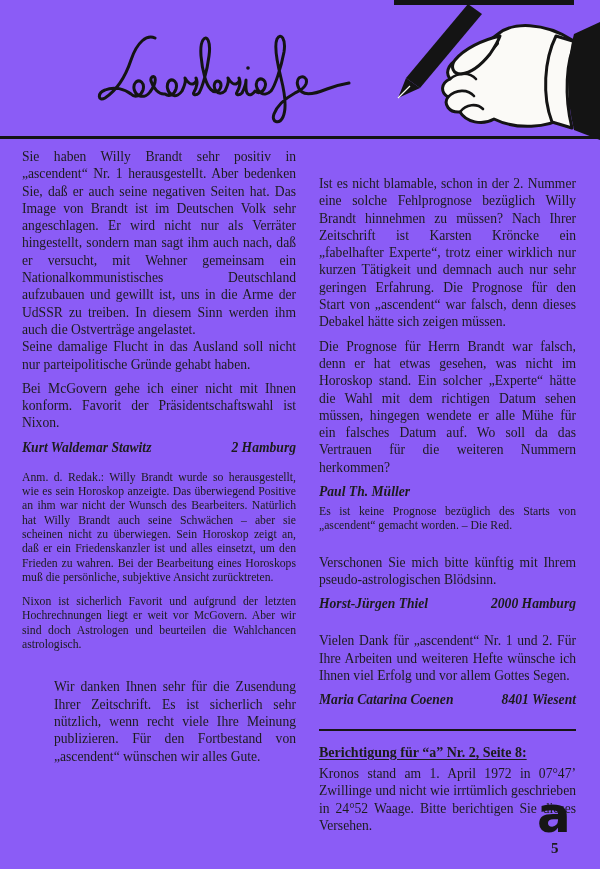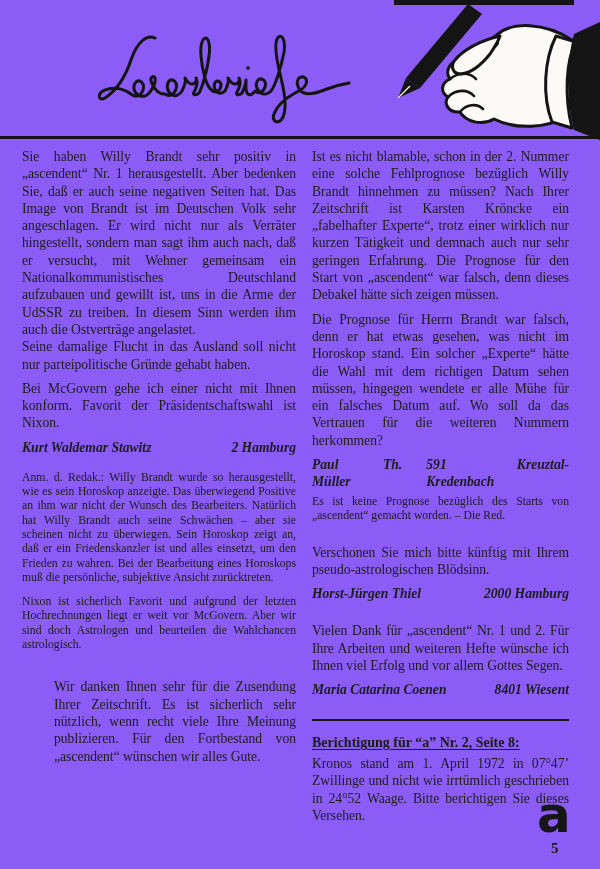--- a/index.html
+++ b/index.html
@@ -13,21 +13,21 @@
     font-family:"Liberation Serif", serif;
   }
   
   .script-svg{position:absolute;left:85px;top:30px;width:270px;height:96px;}
   .hand-svg{position:absolute;right:0;top:0;width:206px;height:142px;}
   .header-rule{position:absolute;top:136px;left:0;width:600px;height:3px;background:#141414;}
   .visually-hidden{position:absolute;width:1px;height:1px;overflow:hidden;clip:rect(0 0 0 0);white-space:nowrap;}
   
   .col{position:absolute;top:148px;text-align:justify;}
   .col-left{left:22px;width:274px;}
-  .col-right{left:312px;width:257px;}
+  .col-right{left:319px;width:257px;margin-top:27px;}
   p.body{font-size:13.6px;line-height:17.3px;margin:0;}
   p.mt-sm{margin-top:7px;}
   p.mt-md{margin-top:20px;}
   p.mt-lg{margin-top:26px;margin-left:32px;}
   .sig{
     display:flex;justify-content:space-between;gap:24px;
     font-style:italic;font-weight:700;font-size:13.6px;line-height:17px;
     margin-top:7px;
   }
   .sig-block{margin-top:7px;font-style:italic;font-weight:700;font-size:13.6px;line-height:17px;}
@@ -121,21 +121,20 @@
     <p class="note mt-next">Nixon ist sicherlich Favorit und aufgrund der letzten Hochrechnungen liegt er weit vor McGovern. Aber wir sind doch Astrologen und beurteilen die Wahlchancen astrologisch.</p>
 
     <p class="body mt-lg">Wir danken Ihnen sehr für die Zusendung Ihrer Zeitschrift. Es ist sicherlich sehr nützlich, wenn recht viele Ihre Meinung publizieren. Für den Fortbestand von „ascendent“ wünschen wir alles Gute.</p>
   </section>
 
   <section class="col col-right">
     <p class="body">Ist es nicht blamable, schon in der 2. Nummer eine solche Fehlprognose bezüglich Willy Brandt hinnehmen zu müssen? Nach Ihrer Zeitschrift ist Karsten Kröncke ein „fabelhafter Experte“, trotz einer wirklich nur kurzen Tätigkeit und demnach auch nur sehr geringen Erfahrung. Die Prognose für den Start von „ascendent“ war falsch, denn dieses Debakel hätte sich zeigen müssen.</p>
     <p class="body mt-sm">Die Prognose für Herrn Brandt war falsch, denn er hat etwas gesehen, was nicht im Horoskop stand. Ein solcher „Experte“ hätte die Wahl mit dem richtigen Datum sehen müssen, hingegen wendete er alle Mühe für ein falsches Datum auf. Wo soll da das Vertrauen für die weiteren Nummern herkommen?</p>
     <div class="sig">
       <span>Paul Th. Müller</span>
-      <span>591 Kreuztal-Kredenbach</span>
     </div>
 
     <p class="note mt-reply">Es ist keine Prognose bezüglich des Starts von „ascendent“ gemacht worden. – Die Red.</p>
 
     <p class="body mt-md">Verschonen Sie mich bitte künftig mit Ihrem pseudo-astrologischen Blödsinn.</p>
     <div class="sig">
       <span>Horst-Jürgen Thiel</span>
       <span>2000 Hamburg</span>
     </div>
 

